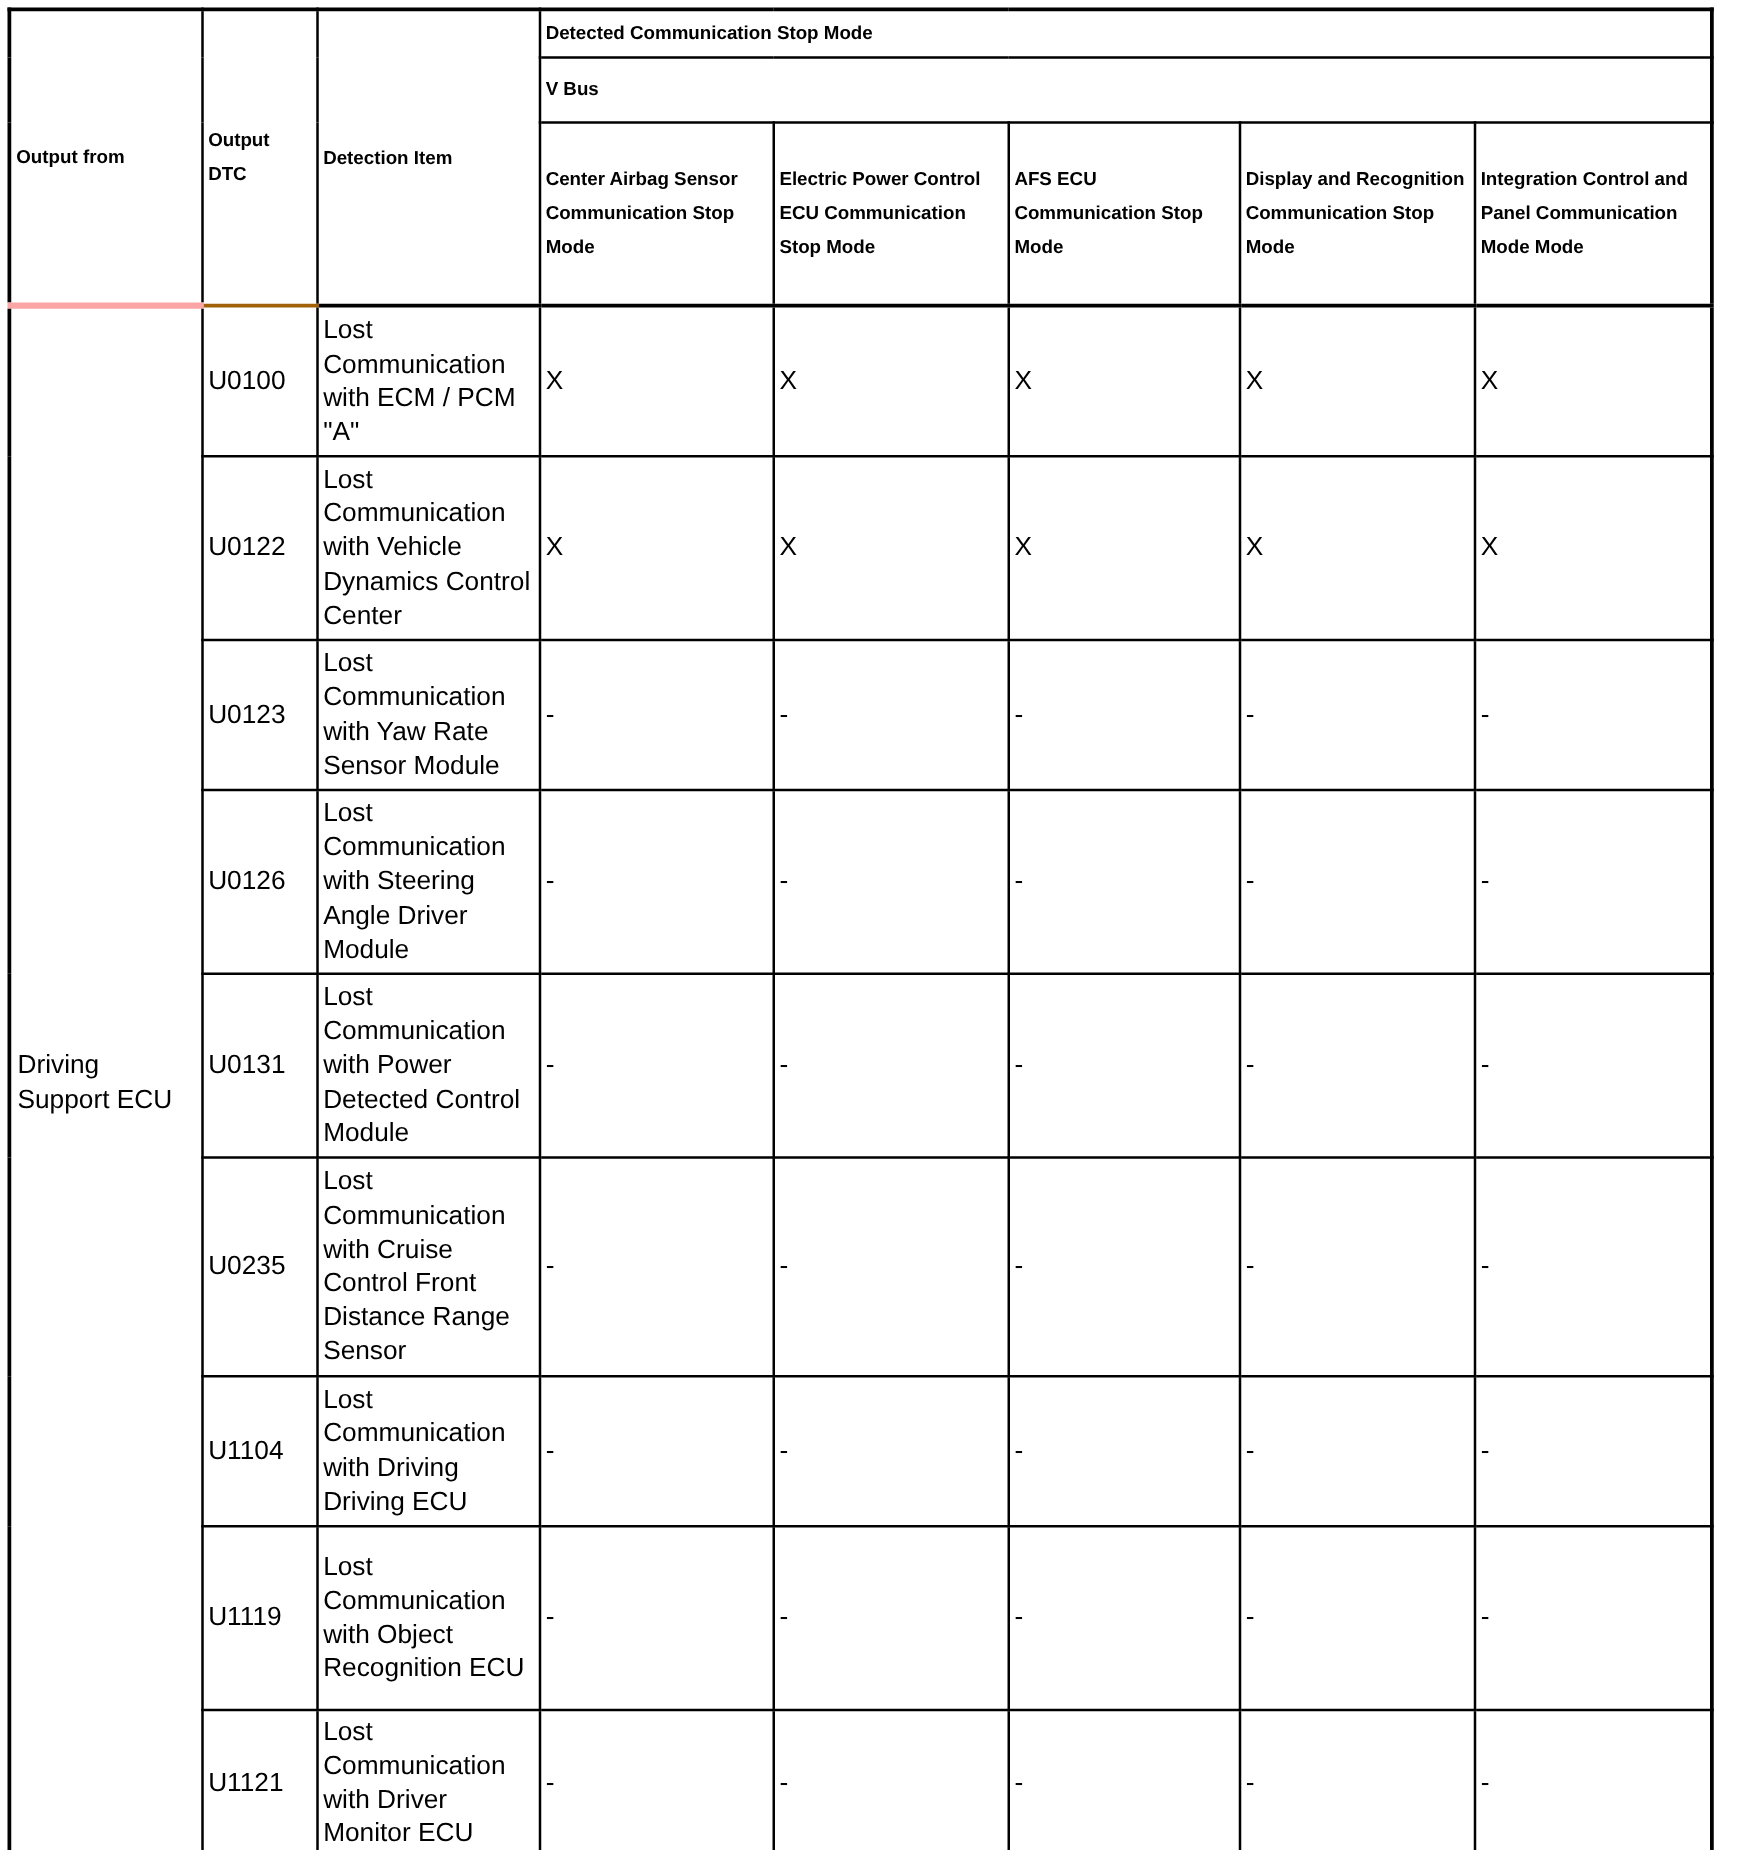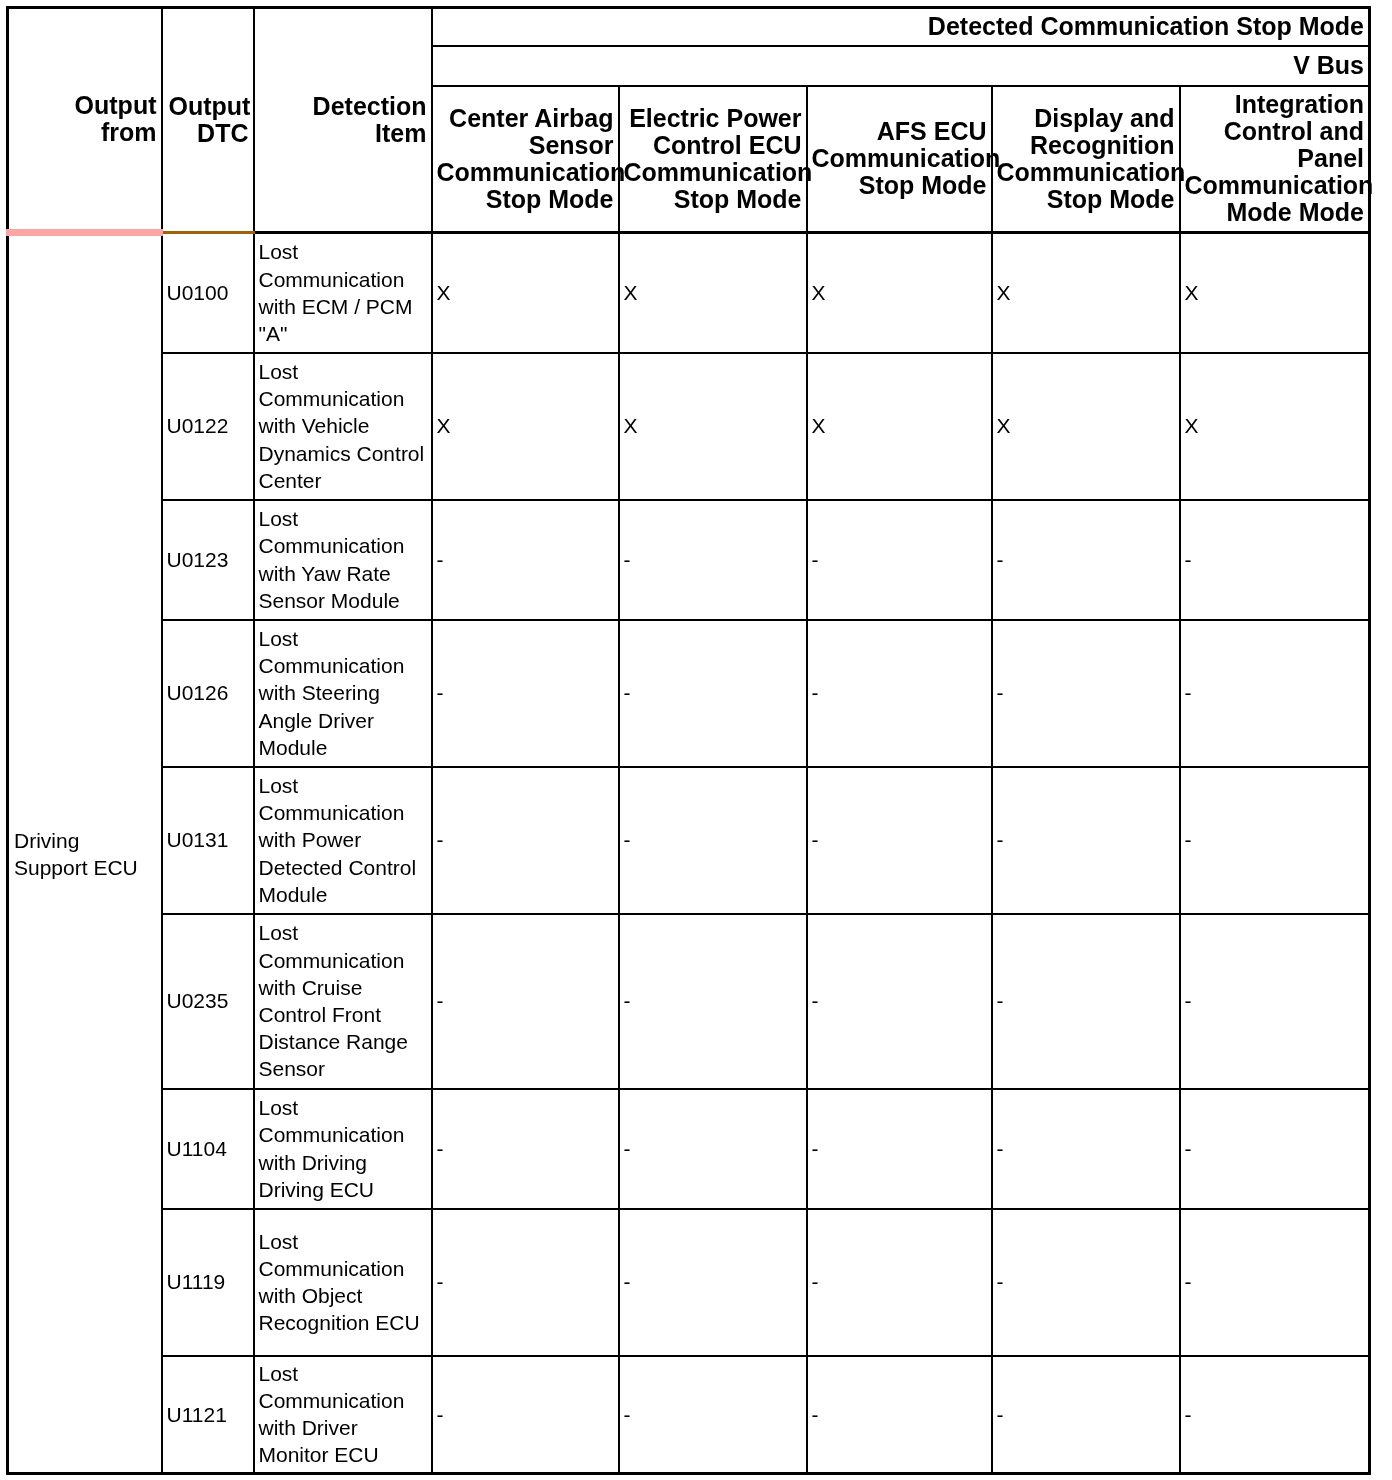--- a/index.html
+++ b/index.html
@@ -14,23 +14,23 @@
       color: #000;
       table-layout: fixed;
     }
     table.dtc td, table.dtc th {
       border: 2px solid #000;
       padding: 0 4px;
       vertical-align: middle;
     }
     table.dtc th {
       font-weight: bold;
-      font-size: 25px;
+      font-size: 15px;
       line-height: 27px;
-      text-align: right;
+      text-align: left;
     }
     table.dtc td {
       font-size: 21px;
       line-height: 27.2px;
       text-align: left;
     }
     thead tr.h3 th { border-bottom: 3px solid #000; }
   </style>
 </head>
 <body>
@@ -41,26 +41,26 @@
     <col style="width:92px">
     <col style="width:178px">
     <col style="width:187px">
     <col style="width:188px">
     <col style="width:185px">
     <col style="width:188px">
     <col style="width:190px">
   </colgroup>
   <thead>
     <tr style="height:38px">
-      <th rowspan="3" style="border-bottom:7px solid #fca5a5">Output from</th>
+      <th rowspan="3" style="border-bottom:5px solid #fca5a5">Output from</th>
       <th rowspan="3" style="border-bottom:3px solid #a16207"><span style="display:inline-block;width:80px">Output DTC</span></th>
       <th rowspan="3" style="border-bottom:3px solid #000">Detection Item</th>
       <th colspan="5">Detected Communication Stop Mode</th>
     </tr>
-    <tr style="height:40px">
+    <tr style="height:52px">
       <th colspan="5">V Bus</th>
     </tr>
     <tr class="h3" style="height:147px">
       <th>Center Airbag Sensor Communication Stop Mode</th>
       <th>Electric Power Control ECU Communication Stop Mode</th>
       <th>AFS ECU Communication Stop Mode</th>
       <th>Display and Recognition Communication Stop Mode</th>
       <th>Integration Control and Panel Communication Mode Mode</th>
     </tr>
   </thead>

